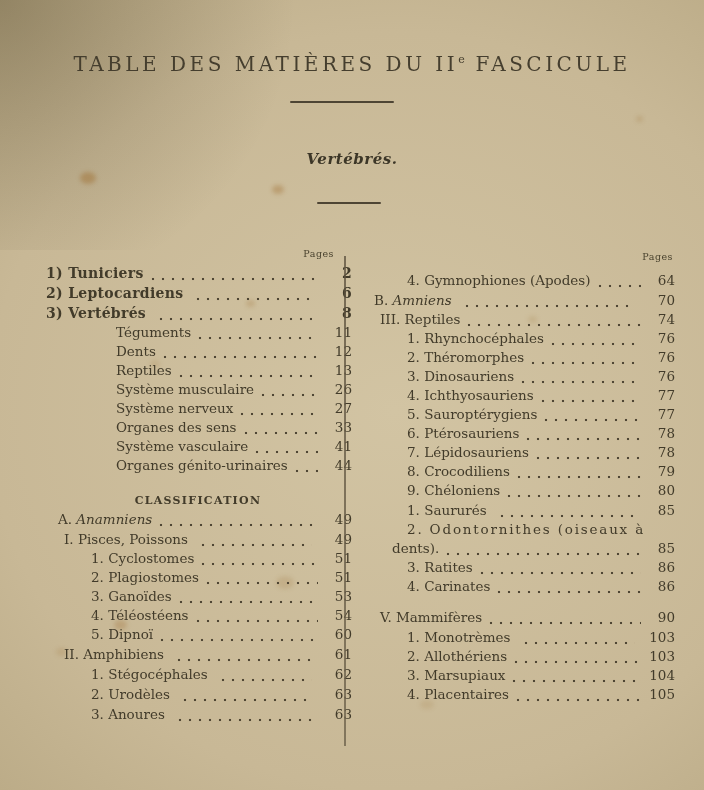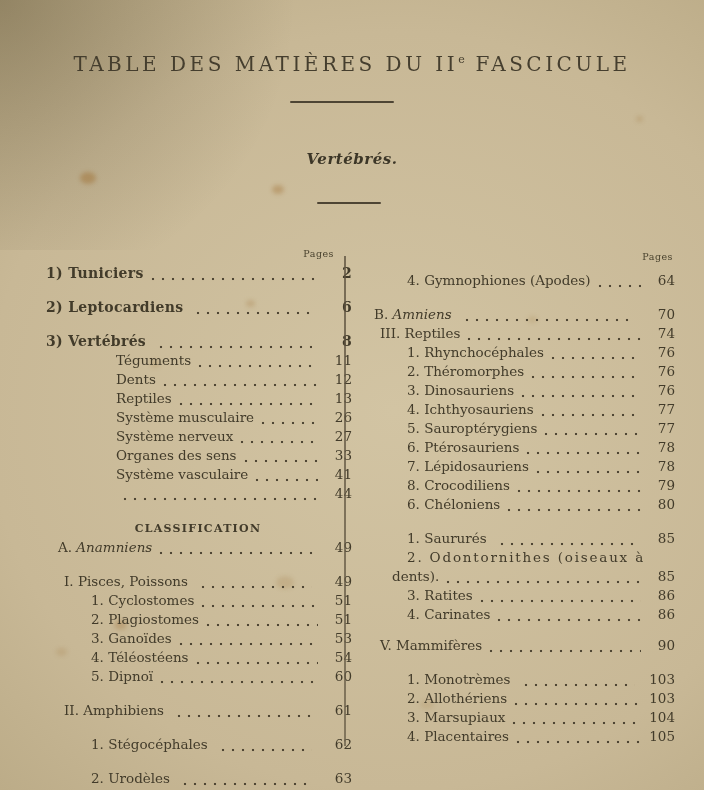--- a/index.html
+++ b/index.html
@@ -55,21 +55,21 @@
   .col-right{left:360px;top:271px;width:315px;}
 
   .row{display:flex;align-items:baseline;line-height:19px;font-size:13.5px;color:#423b2a;}
   .ind0{padding-left:2px;}
   .ind1{padding-left:14px;}
   .ind2{padding-left:20px;}
   .ind3{padding-left:47px;align-items:flex-end;}
   .ind4{padding-left:72px;}
   .ind5{padding-left:32px;}
   .bold{font-weight:bold;font-size:14px;letter-spacing:.3px;}
-  .gap-xs{margin-top:15px;gap:6px;}
+  .gap-xs{margin-top:1px;gap:6px;}
   .gap-sm{}
   .gap-md{margin-top:12px;}
   .gap-lg{margin-top:16px;}
   .heading{display:block;text-align:center;font-size:11px;font-weight:700;letter-spacing:1.3px;padding-left:0;}
   .it{font-style:italic;}
   .spread .lab{letter-spacing:1.8px;}
   .lab{white-space:nowrap;}
   .dots{
     flex:1 1 auto;height:13px;align-self:flex-end;margin:0 4px 0 7px;
     background-image:radial-gradient(circle at 2px 9px, rgba(62,54,38,.88) 1.1px, rgba(62,54,38,0) 1.6px);
@@ -148,20 +148,21 @@
         <span class="lab"><span>Organes des sens</span></span>
         <span class="dots"></span>
         <span class="pg">33</span>
       </div>
       <div class="row ind4">
         <span class="lab"><span>Système vasculaire</span></span>
         <span class="dots"></span>
         <span class="pg">41</span>
       </div>
       <div class="row ind4">
+        <span class="lab"><span>Organes génito-urinaires</span></span>
         <span class="dots"></span>
         <span class="pg">44</span>
       </div>
       <div class="row ind0 gap-lg heading"><span class="lab"><span>CLASSIFICATION</span></span></div>
       <div class="row ind1 gap-sm">
         <span class="lab"><span>A. </span><span class="it">Anamniens</span></span>
         <span class="dots"></span>
         <span class="pg">49</span>
       </div>
       <div class="row ind2 gap-xs">
@@ -266,21 +267,21 @@
         <span class="lab"><span>7. Lépidosauriens</span></span>
         <span class="dots"></span>
         <span class="pg">78</span>
       </div>
       <div class="row ind3">
         <span class="lab"><span>8. Crocodiliens</span></span>
         <span class="dots"></span>
         <span class="pg">79</span>
       </div>
       <div class="row ind3">
-        <span class="lab"><span>6. Chéloniens</span></span>
+        <span class="lab"><span>9. Chéloniens</span></span>
         <span class="dots"></span>
         <span class="pg">80</span>
       </div>
       <div class="row ind3 gap-xs">
         <span class="lab"><span>1. Saururés</span></span>
         <span class="dots"></span>
         <span class="pg">85</span>
       </div>
       <div class="row ind3 spread">
         <span class="lab"><span>2. Odontornithes (oiseaux à</span></span>

